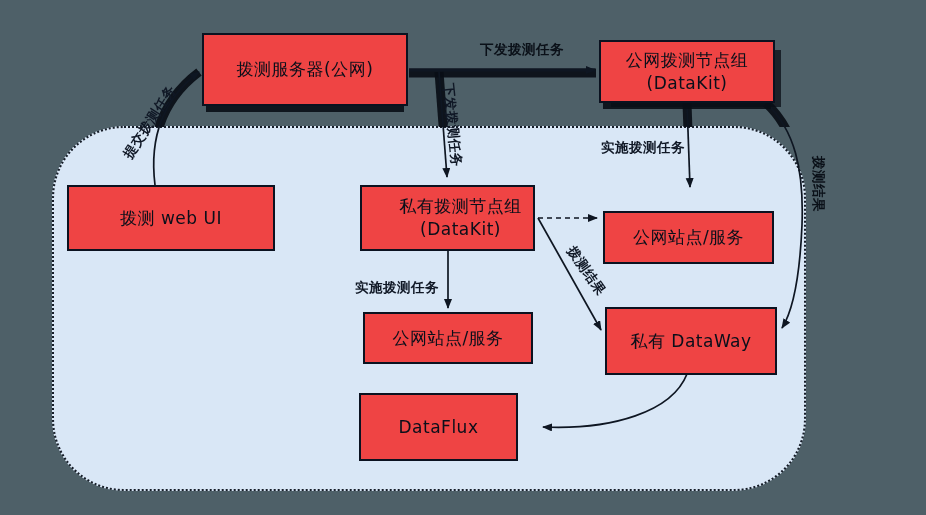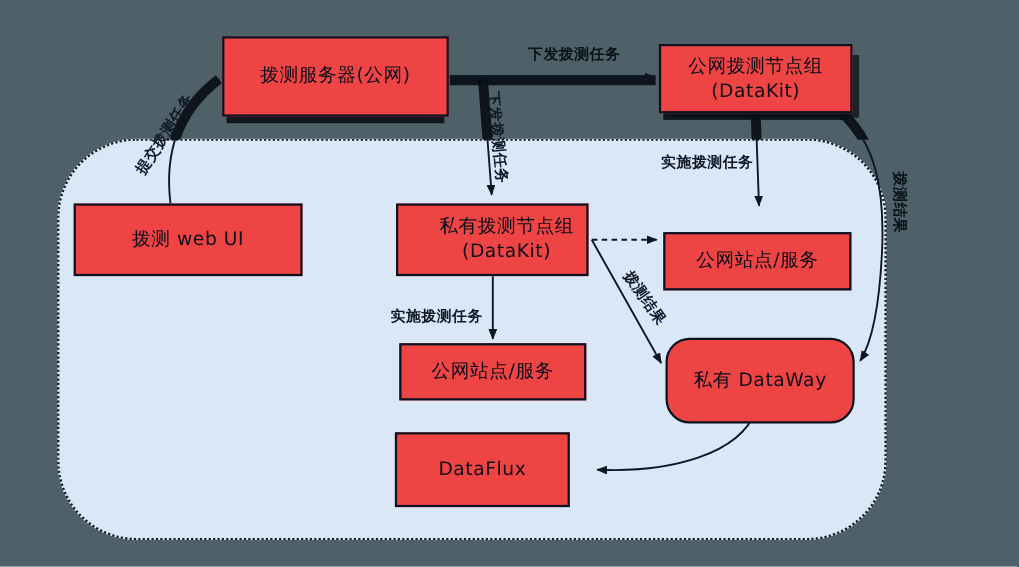--- a/index.html
+++ b/index.html
@@ -91,21 +91,21 @@
 </div>
 
 <div class="node" style="left:603px;top:191px;width:171px;height:53px;margin-top:20px;">
   <span>公网站点/服务</span>
 </div>
 
 <div class="node" style="left:363px;top:312px;width:170px;height:52px;">
   <span>公网站点/服务</span>
 </div>
 
-<div class="node" style="left:605px;top:307px;width:172px;height:78px;border-radius:22px;">
+<div class="node" style="left:605px;top:307px;width:172px;height:68px;">
   <span>私有 DataWay</span>
 </div>
 
 <div class="node" style="left:359px;top:393px;width:159px;height:68px;">
   <span>DataFlux</span>
 </div>
 
 <div class="edge-label rot" style="left:150px;top:122px;transform:translate(-50%,-50%) rotate(-57deg);">提交拨测任务</div>
 
 <div class="edge-label rot" style="left:522px;top:50px;color:#0a1018;">下发拨测任务</div>

